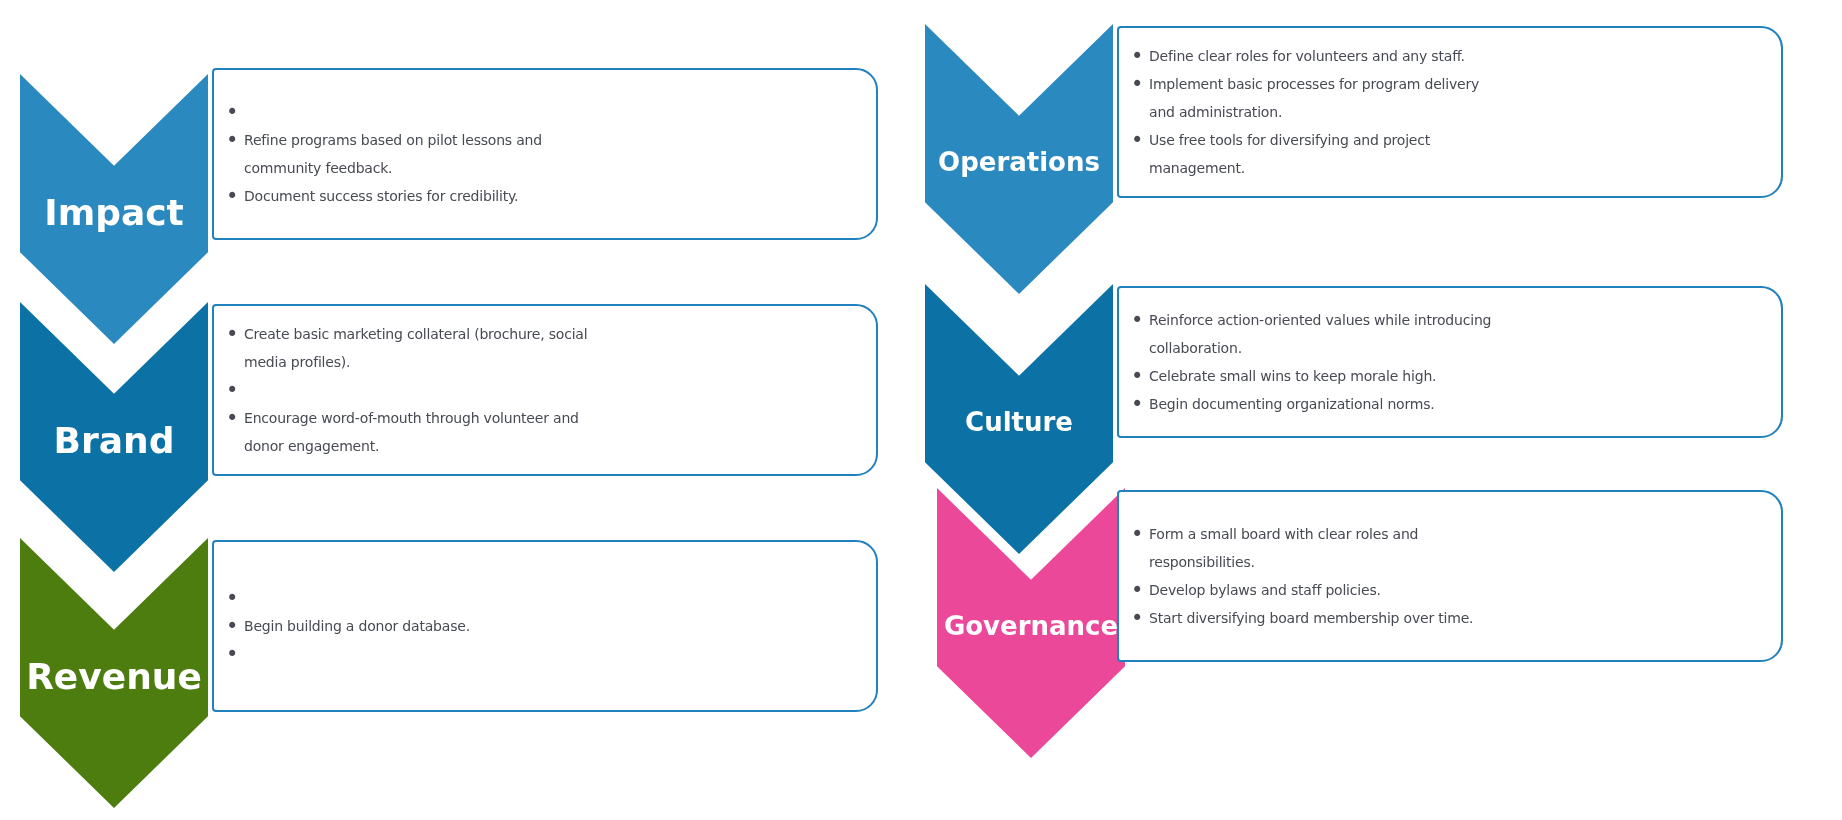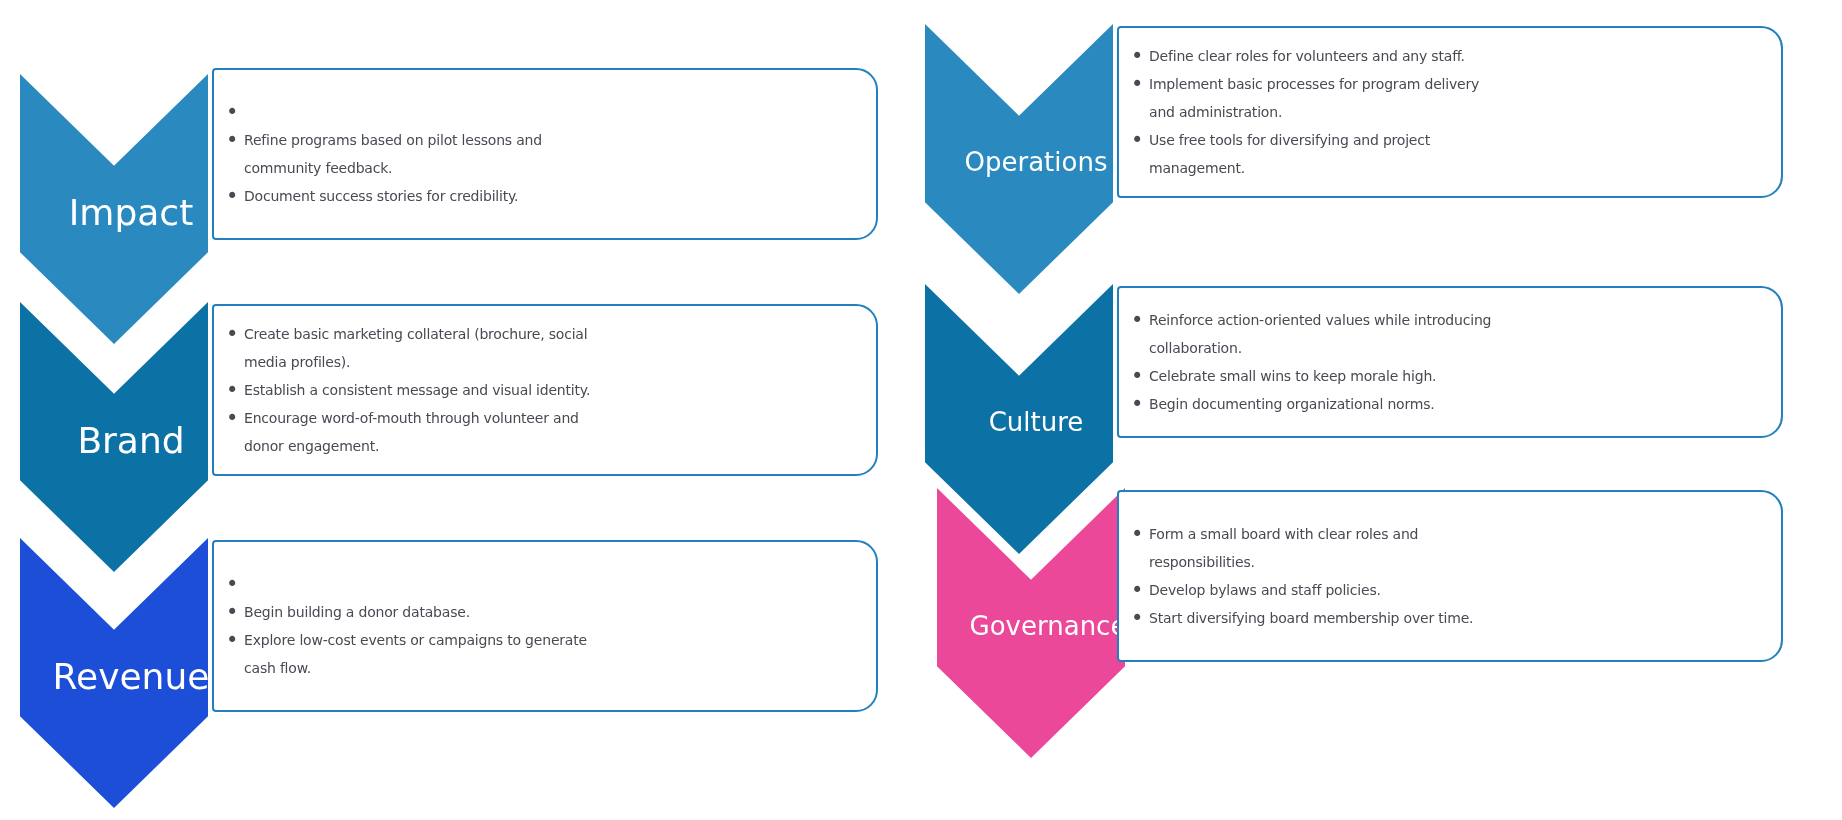--- a/index.html
+++ b/index.html
@@ -6,22 +6,22 @@
   body{font-family:"DejaVu Sans","Liberation Sans",sans-serif;}
   #canvas{position:relative;width:1842px;height:820px;background:#ffffff;overflow:hidden;}
 
   
   .chevron{
     position:absolute;width:188px;height:270px;
     clip-path:polygon(0 0,50% 34%,100% 0,100% 66%,50% 100%,0 66%);
   }
   .chev-label{
     position:absolute;left:0;top:51%;transform:translateY(-50%);
-    width:100%;text-align:center;color:#ffffff;font-weight:normal;
-    letter-spacing:0px;white-space:nowrap;padding-left:17px;
+    width:100%;text-align:center;color:#ffffff;font-weight:bold;
+    letter-spacing:0px;white-space:nowrap;
   }
   .col-left .chev-label{font-size:36px;}
   .col-right .chev-label{font-size:26px;}
 
   
   .tbox{
     position:absolute;width:666px;box-sizing:border-box;
     background:#ffffff;border:2px solid #2180BE;
     border-radius:4px 22px 22px 4px;
     display:flex;flex-direction:column;justify-content:center;
@@ -81,44 +81,41 @@
       <span class="chev-label">Brand</span>
     </div>
     <div id="box-brand" class="tbox">
       <div class="bullet">
         <span class="dot">•</span>
         <span class="btext">Create basic marketing collateral (brochure, social
 media profiles).</span>
       </div>
       <div class="bullet">
         <span class="dot">•</span>
-        <span class="btext">Establish a consistent message and visual identity.</span>
       </div>
       <div class="bullet">
         <span class="dot">•</span>
         <span class="btext">Encourage word-of-mouth through volunteer and
 donor engagement.</span>
       </div>
     </div>
 
-    <div id="chev-revenue" class="chevron" style="background: #1d4ed8;">
+    <div id="chev-revenue" class="chevron" style="background: #4d7c0f;">
       <span class="chev-label">Revenue</span>
     </div>
     <div id="box-revenue" class="tbox">
       <div class="bullet">
         <span class="dot">•</span>
       </div>
       <div class="bullet">
         <span class="dot">•</span>
         <span class="btext">Begin building a donor database.</span>
       </div>
       <div class="bullet">
         <span class="dot">•</span>
-        <span class="btext">Explore low-cost events or campaigns to generate
-cash flow.</span>
       </div>
     </div>
   </div>
 
   <div class="col-right">
     <div id="chev-operations" class="chevron" style="background: rgb(42, 137, 190);">
       <span class="chev-label">Operations</span>
     </div>
     <div id="box-operations" class="tbox">
       <div class="bullet">

